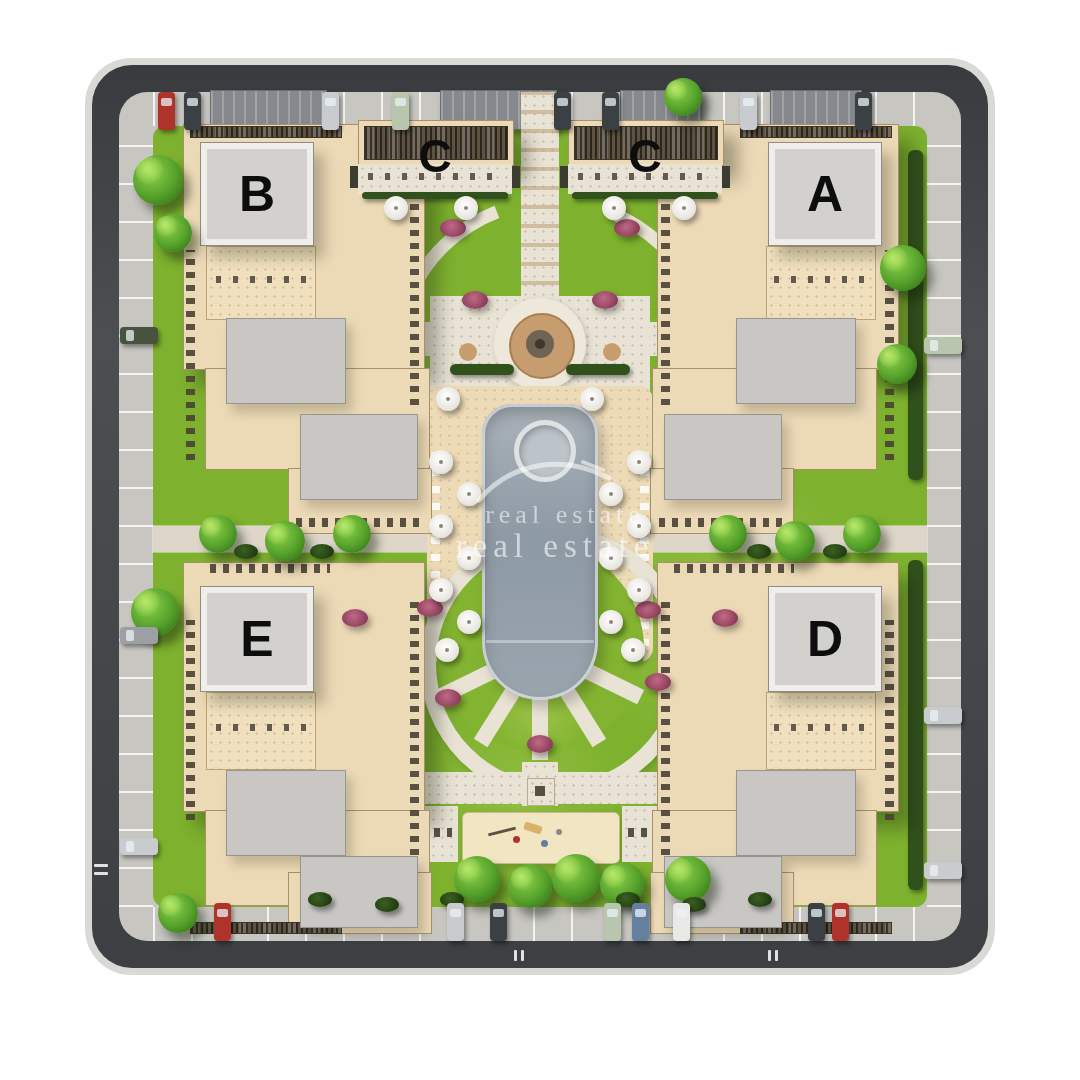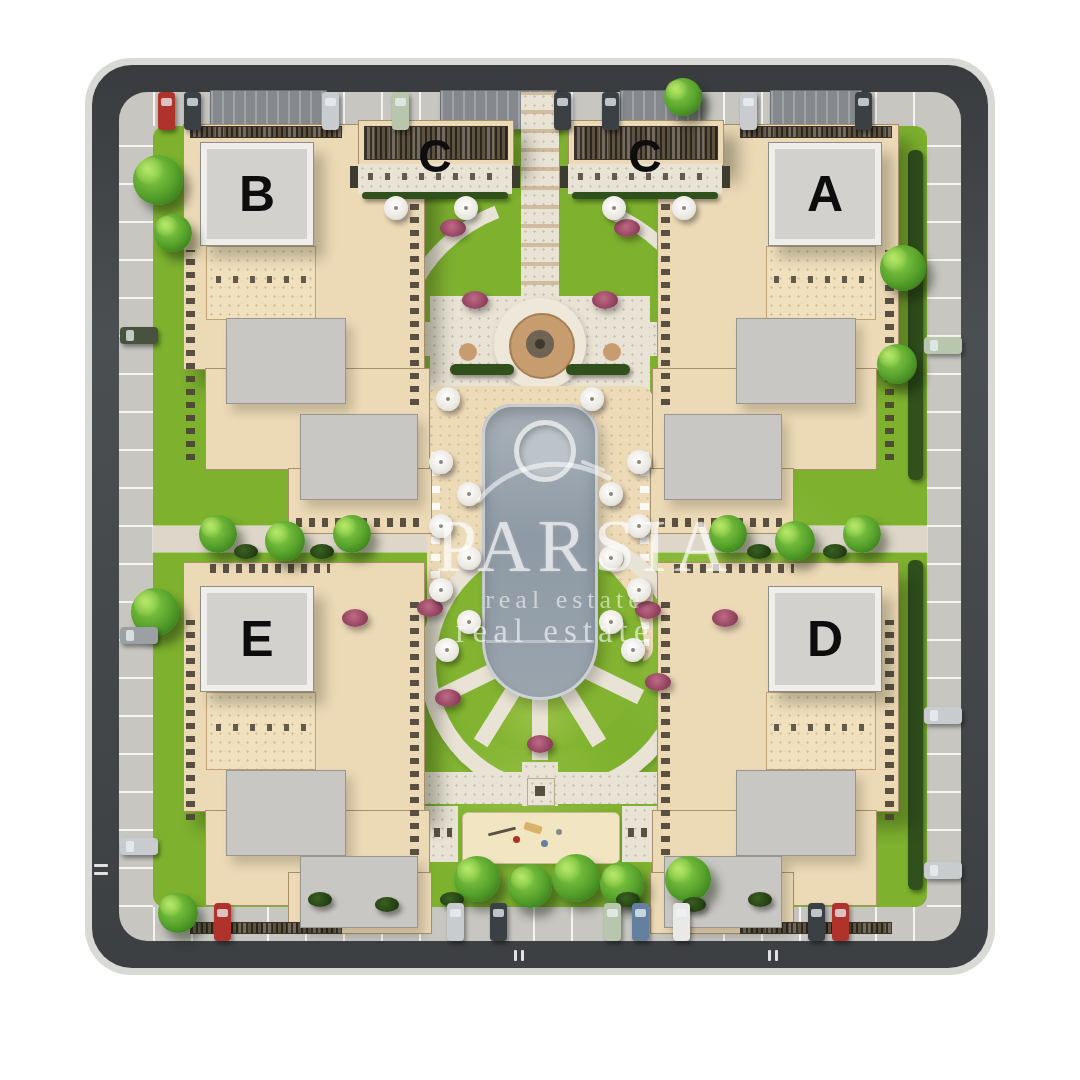--- a/index.html
+++ b/index.html
@@ -335,18 +335,17 @@
     <div class="abs car v" style="width: 17px; height: 38px; left: 604px; top: 903px; background: rgb(185, 198, 174);"></div>
     <div class="abs car v" style="width: 17px; height: 38px; left: 632px; top: 903px; background: rgb(100, 128, 158);"></div>
     <div class="abs car v" style="width: 17px; height: 38px; left: 673px; top: 903px; background: rgb(233, 234, 232);"></div>
     <div class="abs car v" style="width: 17px; height: 38px; left: 808px; top: 903px; background: rgb(59, 64, 69);"></div>
     <div class="abs car v" style="width: 17px; height: 38px; left: 832px; top: 903px; background: rgb(176, 51, 43);"></div>
     <div class="abs watermark">
     <svg width="160" height="52" viewBox="0 0 160 52" style="transform:translateX(-34px);">
       <path d="M8,48 C40,10 92,2 138,26" fill="none" stroke="rgba(255,255,255,0.55)" stroke-width="5" stroke-linecap="round"></path>
       <path d="M112,10 l20,8" fill="none" stroke="rgba(255,255,255,0.55)" stroke-width="4" stroke-linecap="round"></path>
     </svg>
-    <div class="wm-brand">PARSIA</div>
     <div class="wm-l1">real estate</div>
     <div class="wm-l2">real estate</div>
   </div>
 
 </div>
 
 </body></html>

